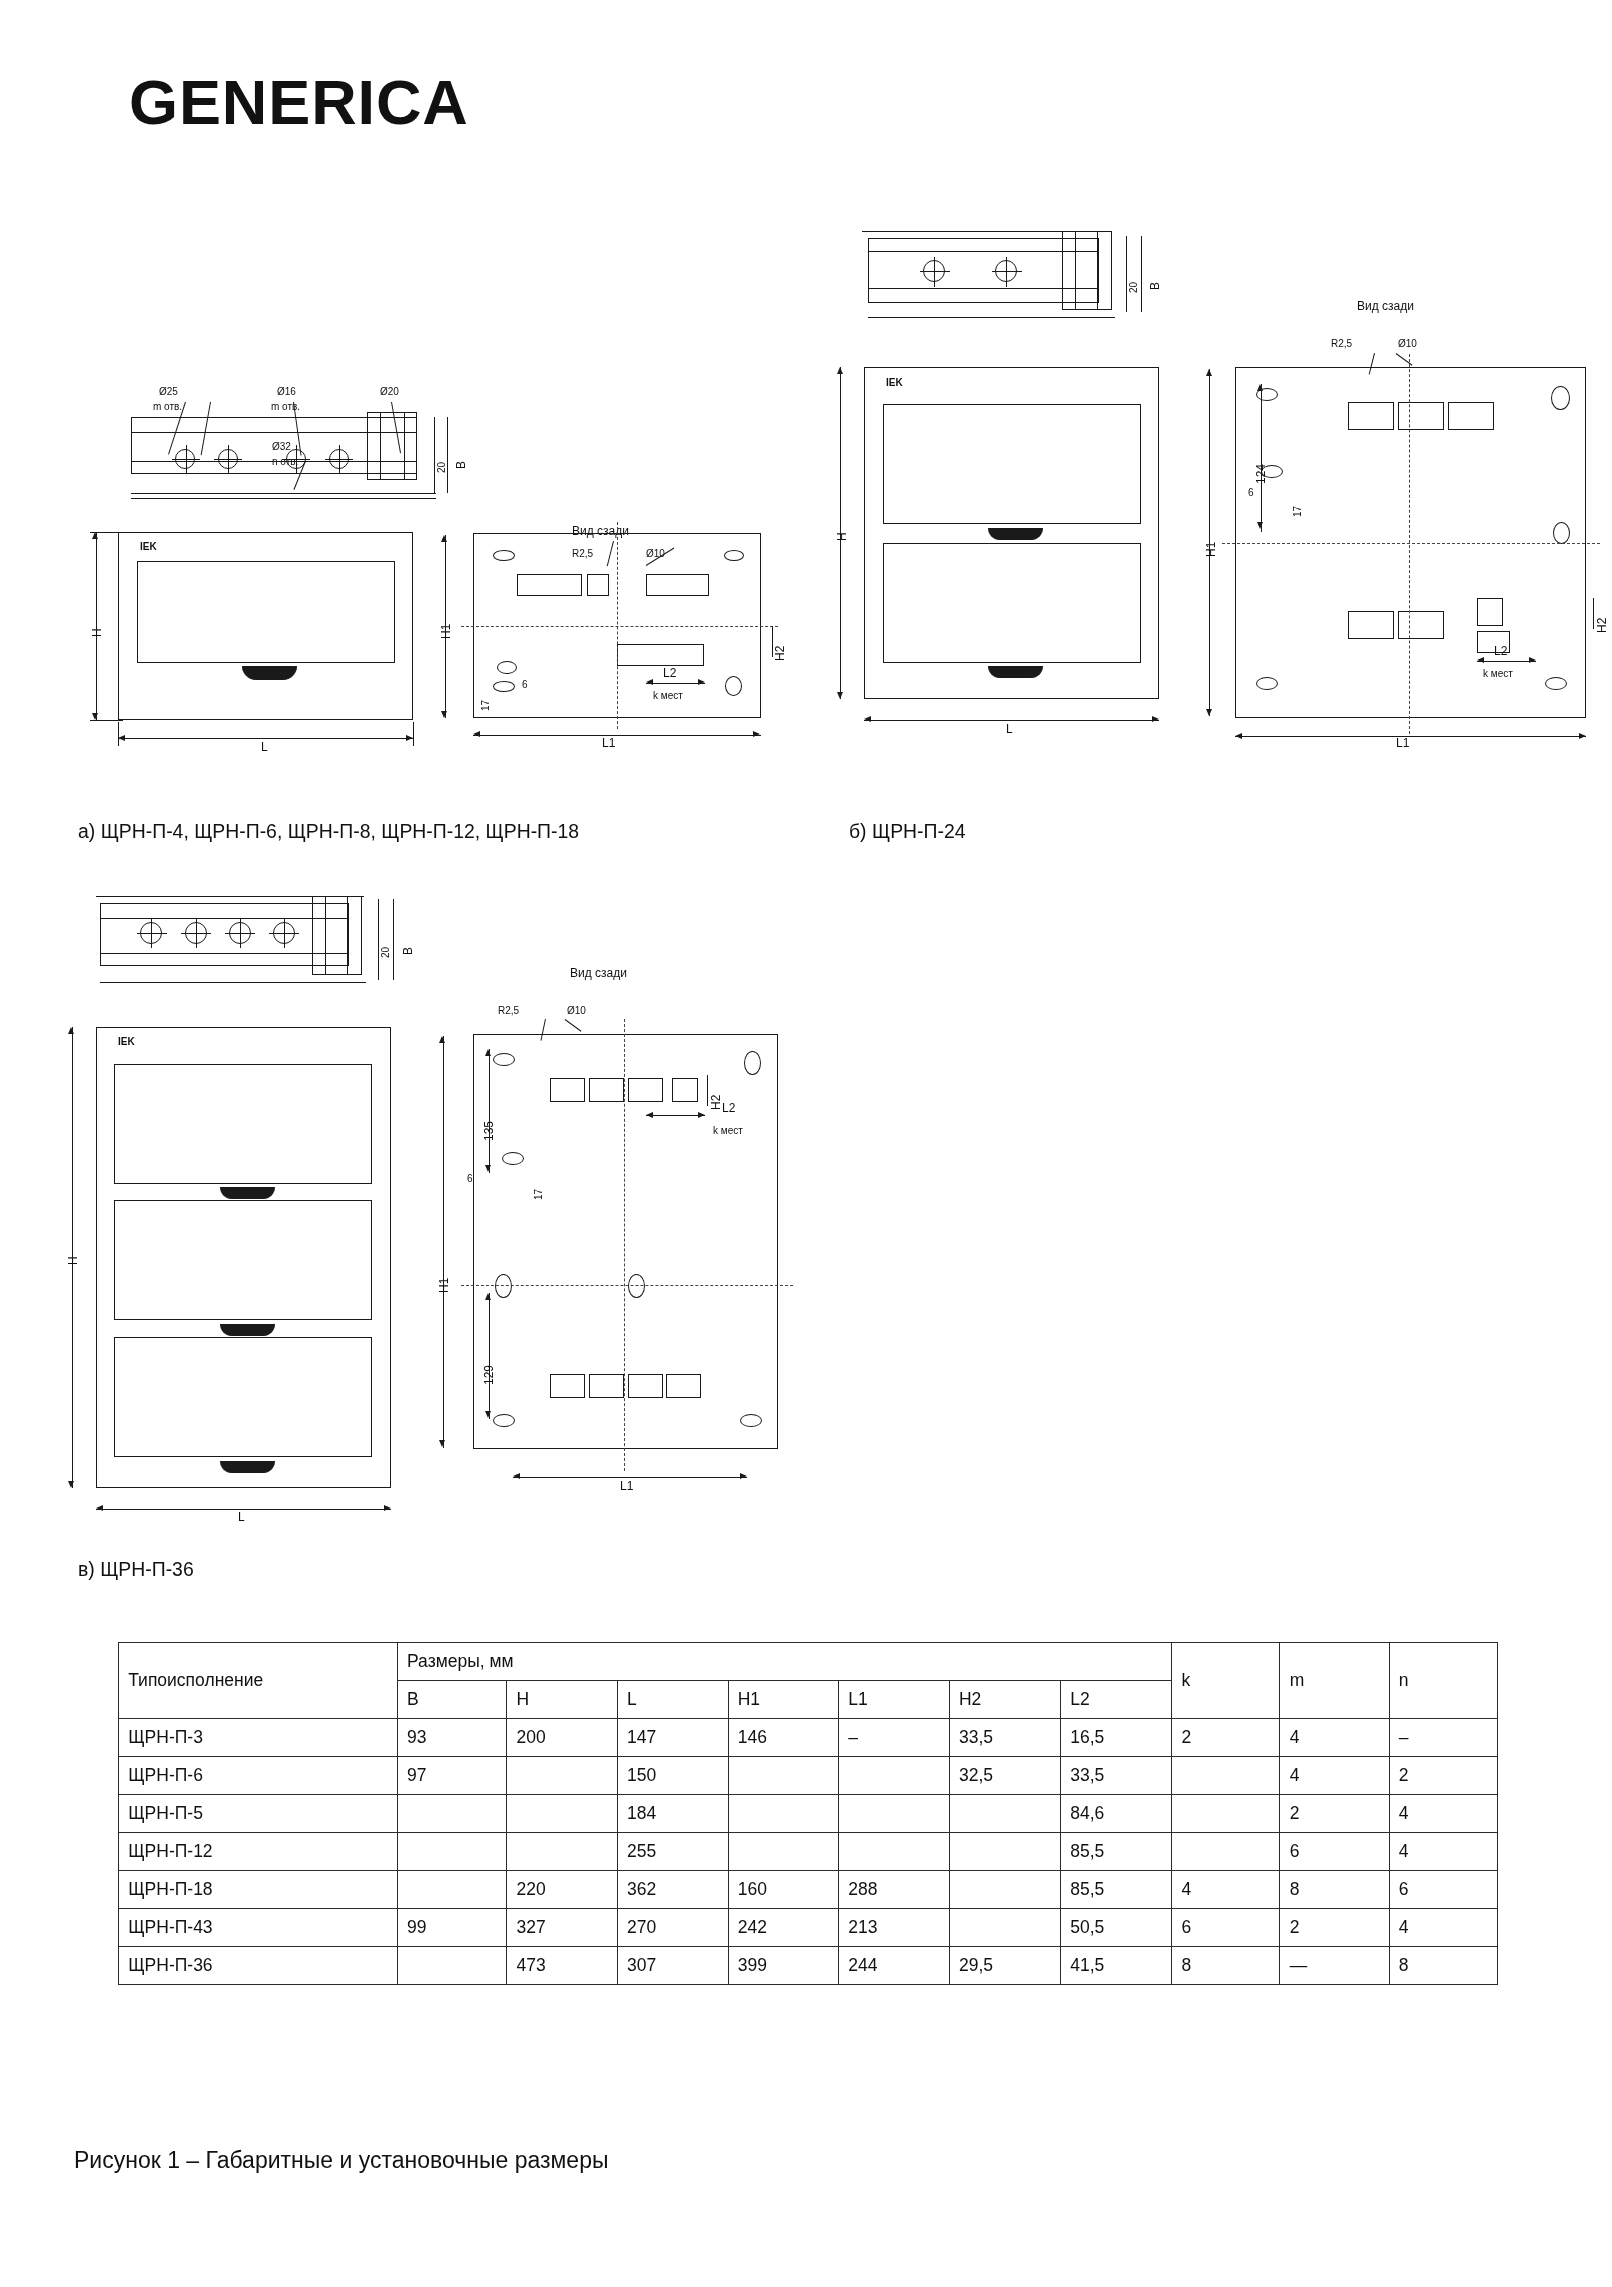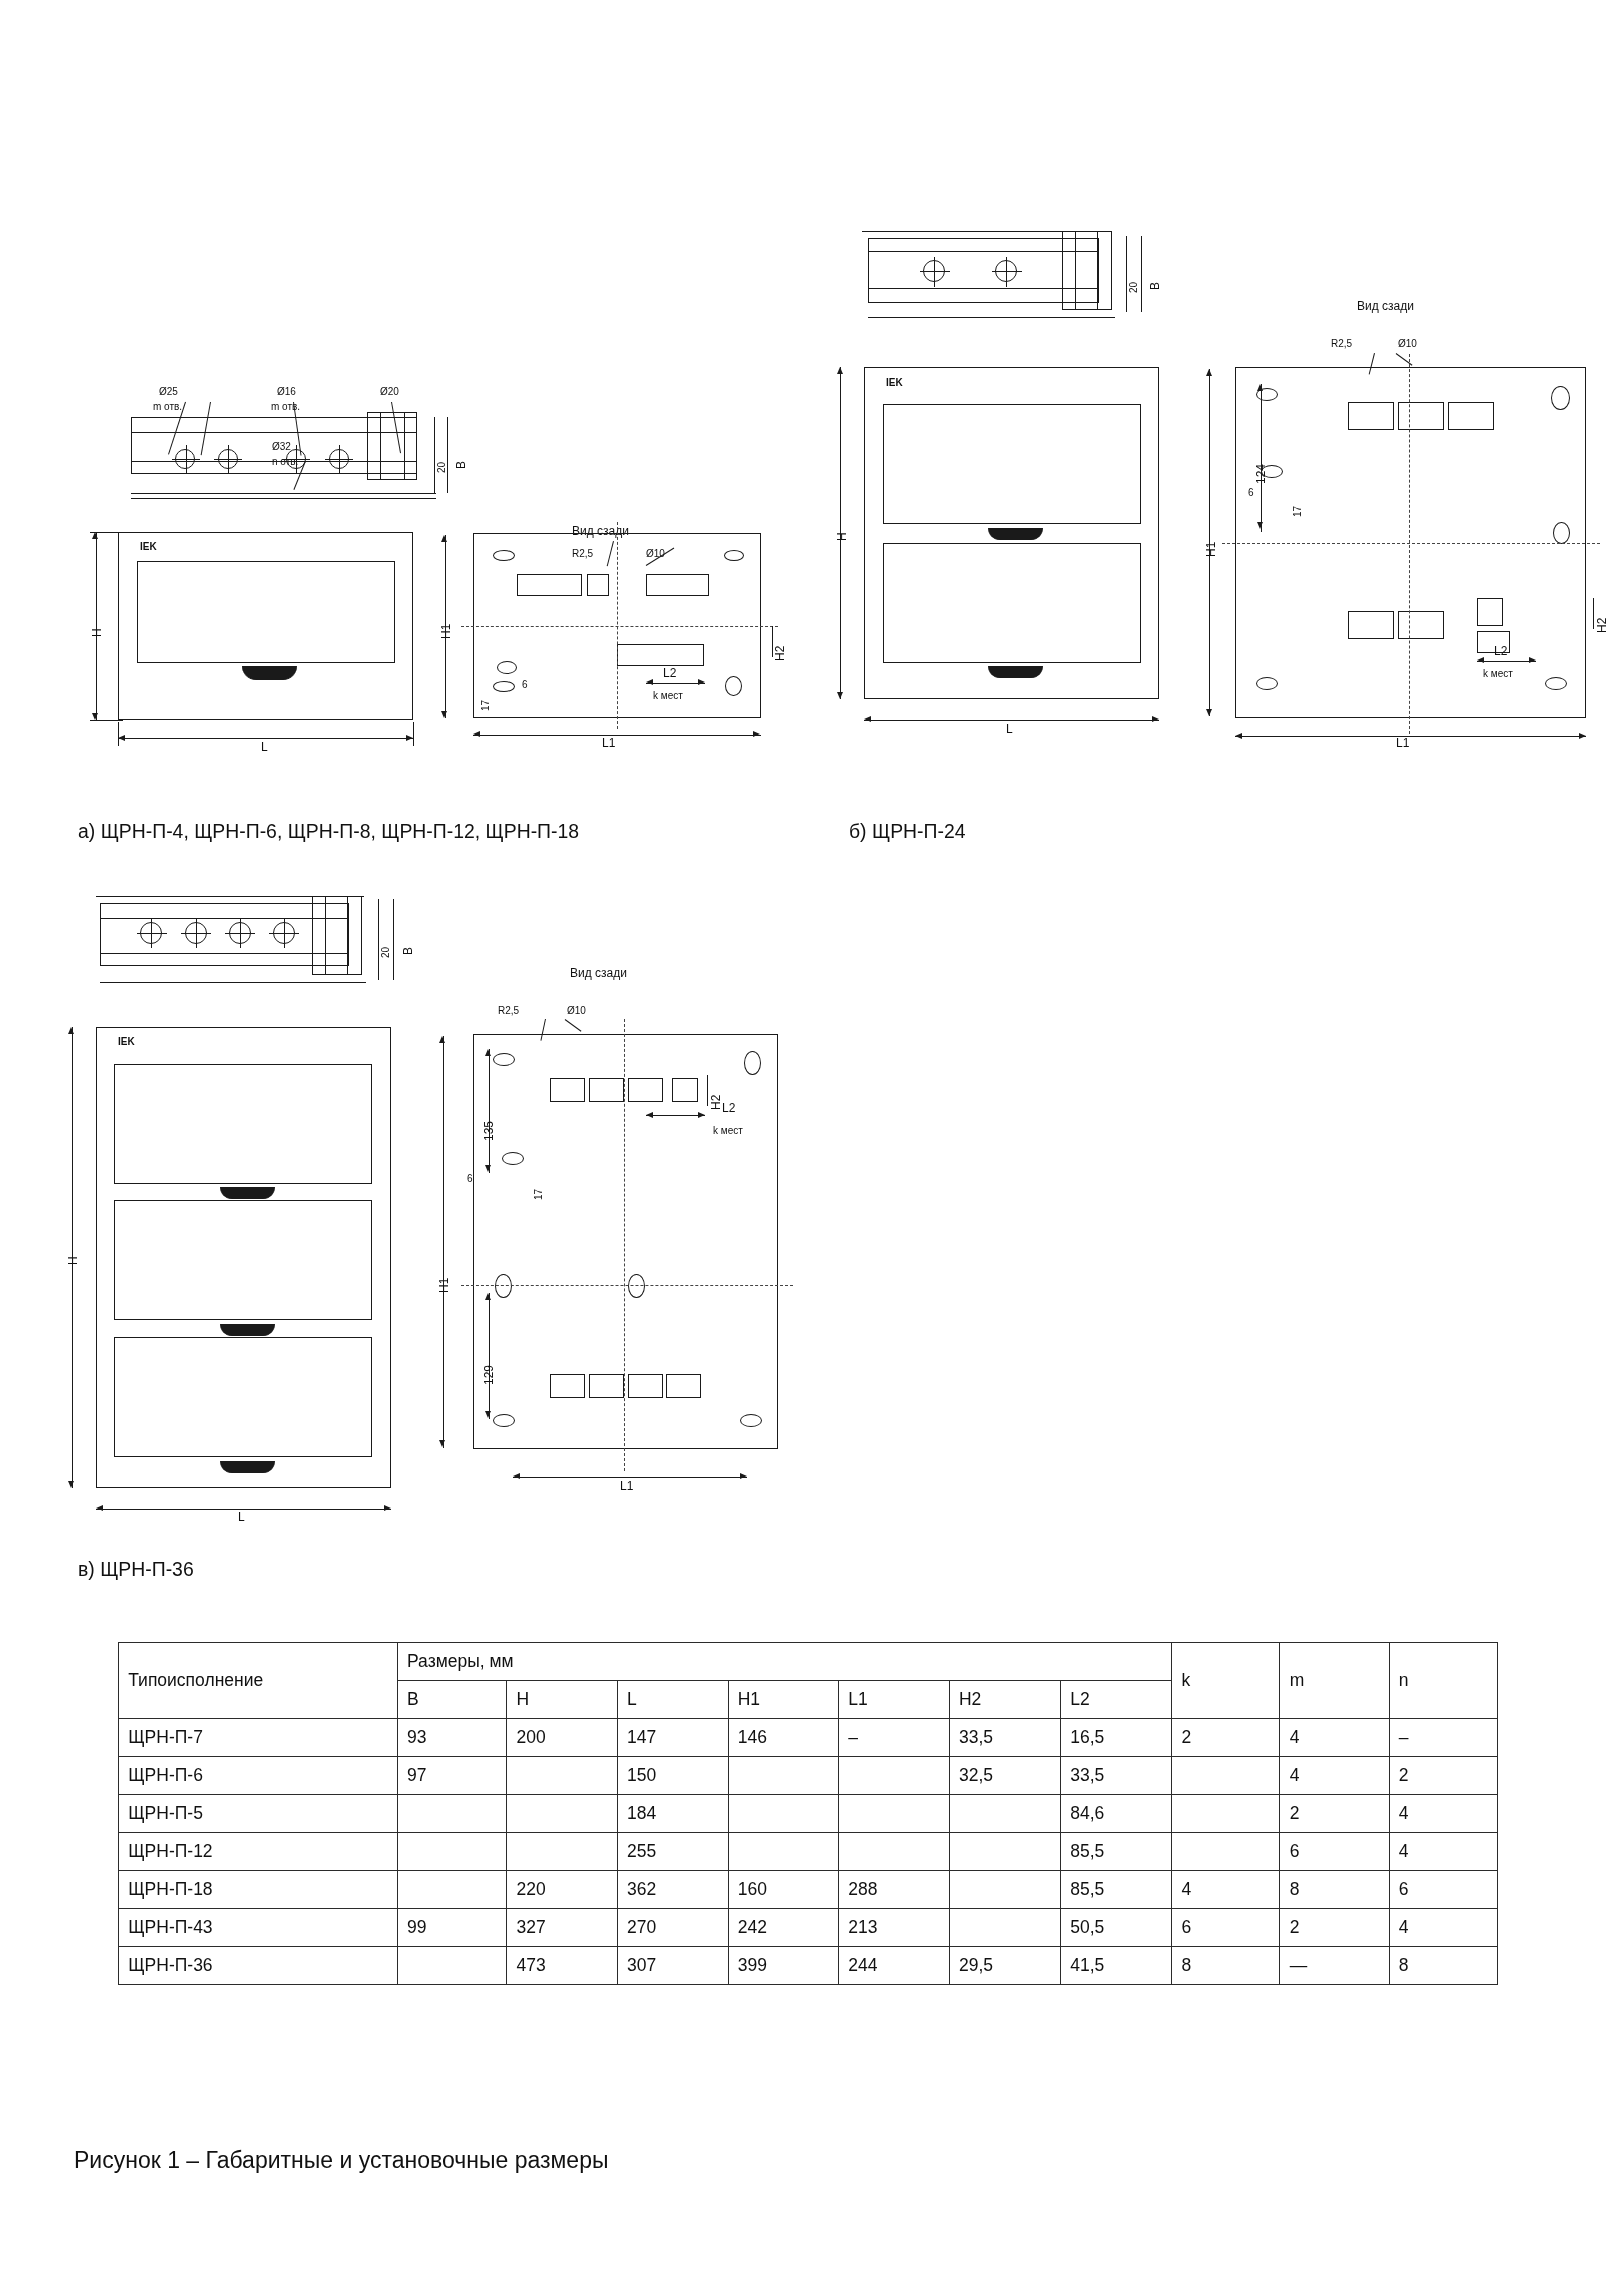--- a/index.html
+++ b/index.html
@@ -80,20 +80,21 @@
     position:absolute; left:74px; top:2147px;
     font-size:23px; color:#111;
   }
   .tab-rect { position:absolute; border:0.9px solid #1a1a1a; box-sizing:border-box; }
 </style>
 </head>
 <body>
 
 <div class="page">
 
+  <div class="logo">GENERICA</div>
 
   <div class="dwg" style="left:0;top:0;width:831px;height:812px;">
 
     <div class="lbl lbl-xs" style="left:159px;top:386px;">Ø25</div>
     <div class="lbl lbl-xs" style="left:153px;top:401px;">m отв.</div>
     <div class="lbl lbl-xs" style="left:277px;top:386px;">Ø16</div>
     <div class="lbl lbl-xs" style="left:271px;top:401px;">m отв.</div>
     <div class="lbl lbl-xs" style="left:380px;top:386px;">Ø20</div>
     <div class="lbl lbl-xs" style="left:272px;top:441px;">Ø32</div>
     <div class="lbl lbl-xs" style="left:272px;top:456px;">n отв.</div>
@@ -406,21 +407,21 @@
           <td style="width:100px;">B</td>
           <td style="width:100px;">H</td>
           <td style="width:100px;">L</td>
           <td style="width:100px;">H1</td>
           <td style="width:100px;">L1</td>
           <td style="width:100px;">H2</td>
           <td style="width:100px;">L2</td>
         </tr>
 
         <tr>
-          <td>ЩРН-П-7</td>
+          <td>ЩРН-П-3</td>
           <td>93</td>
           <td>200</td>
           <td>147</td>
           <td>146</td>
           <td>–</td>
           <td>33,5</td>
           <td>16,5</td>
           <td>2</td>
           <td>4</td>
           <td>–</td>

